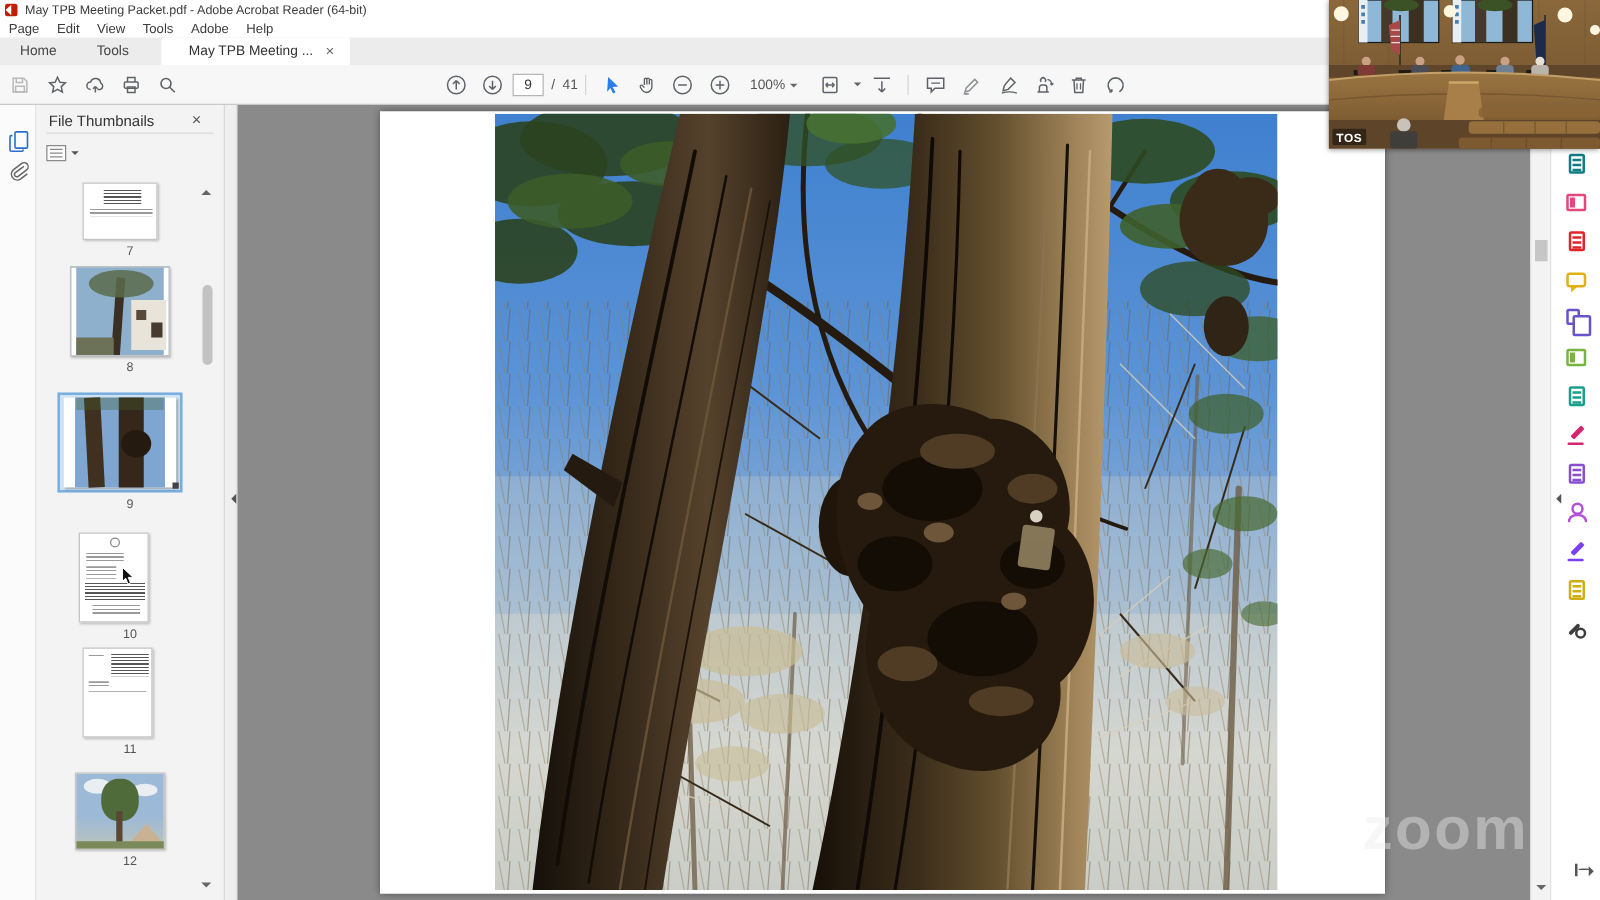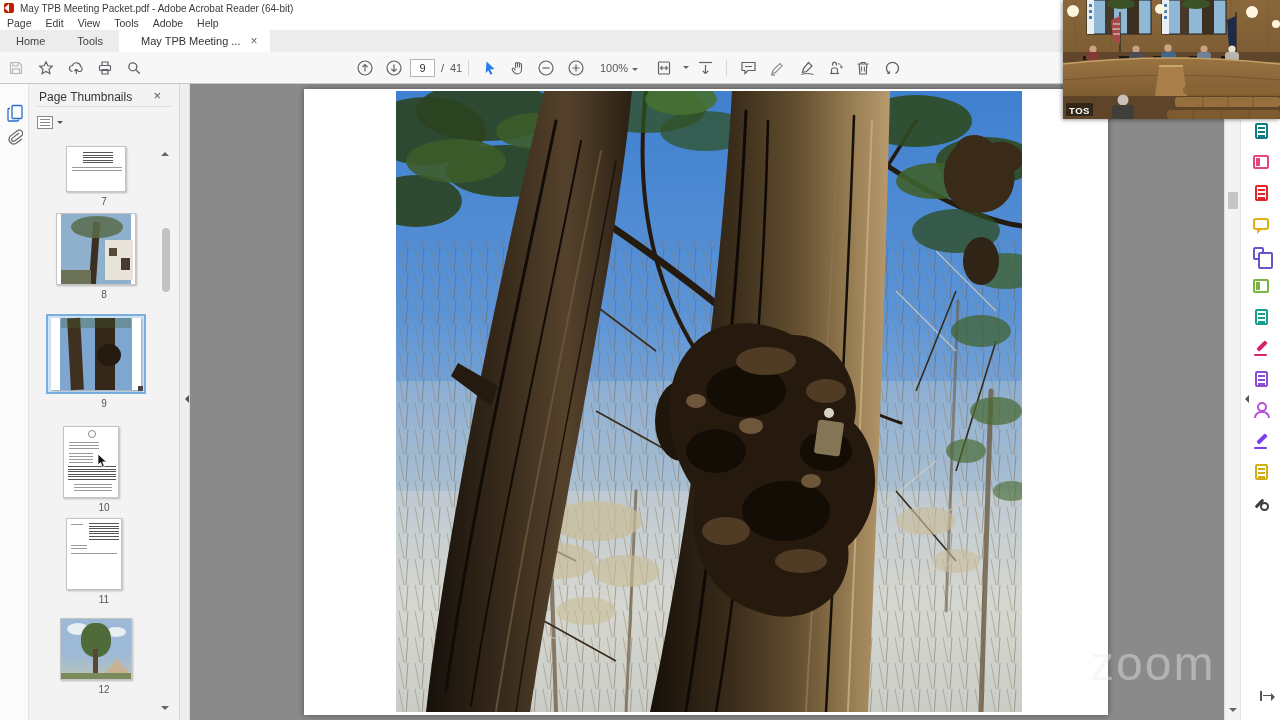--- a/index.html
+++ b/index.html
@@ -12,21 +12,21 @@
   #titlebar{position:absolute;left:0;top:0;width:1280px;height:16px;background:#fff;
     font-size:10px;color:#3b3b3b;display:flex;align-items:center;}
   #app-icon{width:10px;height:10px;margin:0 6px 0 4px;background:#c11e07;border-radius:2px;position:relative;}
   #app-icon::after{content:"";position:absolute;left:2px;top:2px;border:3px solid transparent;border-bottom-color:#fff;border-left-color:#fff;width:0;height:0;transform:rotate(45deg);}
   #menubar{position:absolute;left:0;top:16px;width:1280px;height:14px;background:#fff;
     display:flex;align-items:center;font-size:10.5px;color:#3b3b3b;}
   #menubar .menu-item{padding:0 7px;height:14px;line-height:14px;cursor:default;}
   #tabbar{position:absolute;left:0;top:30px;width:1280px;height:22px;background:#ececec;
     display:flex;align-items:flex-end;font-size:11px;color:#444;}
   .tab{height:22px;line-height:22px;padding:0 16px;}
-  .tab.active{background:#fff;color:#333;display:flex;align-items:center;gap:8px;padding:0 10px 0 22px;min-width:120px;border-radius:3px 3px 0 0;}
+  .tab.active{background:#fff;color:#333;display:flex;align-items:center;gap:8px;padding:0 10px 0 22px;min-width:120px;border-radius:3px 3px 0 0;margin-left:10px;}
   .tab-close{color:#666;font-size:12px;line-height:12px;padding:0 2px;}
   #toolbar{position:absolute;left:0;top:52px;width:1280px;height:32px;background:#f7f7f7;border-bottom:1px solid #c9c9c9;}
   .tb{position:absolute;top:50%;transform:translate(-50%,-50%);width:18px;height:18px;display:flex;align-items:center;justify-content:center;}
   .tb svg{display:block;}
   .tb-sep{position:absolute;top:8px;width:1px;height:16px;background:#d6d6d6;}
   #page-input{position:absolute;left:410px;top:7px;width:25px;height:18px;border:1px solid #b5b5b5;background:#fff;font-size:11px;text-align:center;color:#333;font-family:"Liberation Sans",sans-serif;padding:0;}
   .tb-text{position:absolute;top:0;height:32px;line-height:32px;font-size:11px;color:#555;}
   .caret{display:inline-block;width:0;height:0;border:3.5px solid transparent;border-top-color:#666;margin-left:4px;position:relative;top:2px;}
 
   
@@ -48,21 +48,21 @@
   .tri-down{width:0;height:0;border:4px solid transparent;border-top-color:#666;}
   .tri-left{width:0;height:0;border:4px solid transparent;border-right-color:#555;}
 
   
   #panel-strip{position:absolute;left:180px;top:84px;width:10px;bottom:0;background:#efefef;border-right:1px solid #dcdcdc;}
 
   
   #doc-area{position:absolute;left:190px;top:84px;width:1050px;bottom:0;background:#8a8a8a;overflow:hidden;}
   #pdf-page{position:absolute;left:114px;top:5px;width:804px;height:626px;background:#fff;box-shadow:0 0 6px rgba(0,0,0,.4);}
   #page-photo{position:absolute;left:92px;top:2px;width:626px;height:621px;}
-  #watermark{position:absolute;left:900px;top:552px;font-size:48px;font-weight:normal;letter-spacing:2px;color:rgba(235,235,235,.42);}
+  #watermark{position:absolute;left:900px;top:552px;font-size:48px;font-weight:bold;letter-spacing:2px;color:rgba(235,235,235,.42);}
   #doc-scrollbar{position:absolute;right:0;top:0;width:16px;bottom:0;background:#f3f3f3;border-left:1px solid #e0e0e0;}
   #doc-scroll-thumb{position:absolute;left:3px;top:108px;width:10px;height:17px;background:#c6c6c6;}
   #doc-scroll-down{position:absolute;left:4px;bottom:4px;}
 
   
   #right-rail{position:absolute;left:1240px;top:84px;width:40px;bottom:0;background:#fff;border-left:1px solid #e3e3e3;}
   #rail-tools{position:absolute;left:0;top:38px;width:40px;display:flex;flex-direction:column;align-items:center;gap:13px;}
   .tool{width:18px;height:18px;display:flex;align-items:center;justify-content:center;}
   .s-doc{width:13px;height:16px;border:2px solid var(--c);border-radius:2px;position:relative;}
   .s-doc::after{content:"";position:absolute;left:1px;right:1px;top:2px;height:2px;background:var(--c);box-shadow:0 4px 0 var(--c),0 8px 0 var(--c);}
@@ -256,21 +256,21 @@
       </svg>
   </span>
   <span class="abs" style="left:7px;top:44px">
     <svg width="16" height="18" viewBox="0 0 16 18" fill="none" stroke="#666" stroke-width="1.2">
         <path d="M11.5 4.5l-6 6a1.8 1.8 0 002.6 2.6l6-6a3.2 3.2 0 00-4.6-4.6l-6 6a4.7 4.7 0 006.6 6.6l5-5" transform="rotate(8 8 9)"></path>
       </svg>
   </span>
 </div>
 
 <div id="thumb-panel">
-  <span id="thumb-header">Page Thumbnails</span>
+  <span id="thumb-header">File Thumbnails</span>
   <span id="thumb-close">×</span>
   <div id="thumb-divider"></div>
   <span id="thumb-options"></span>
   <span id="thumb-options-caret"></span>
 
   <div class="thumb-page" style="left:37px;top:62px;width:60px;height:46px">
     <span class="lines-dark" style="left:16px;top:5px;width:30px;height:12px"></span>
     <span class="lines" style="left:5px;top:20px;width:50px;height:6px"></span>
   </div>
   <div class="thumb-num" style="top:112px">7</div>

